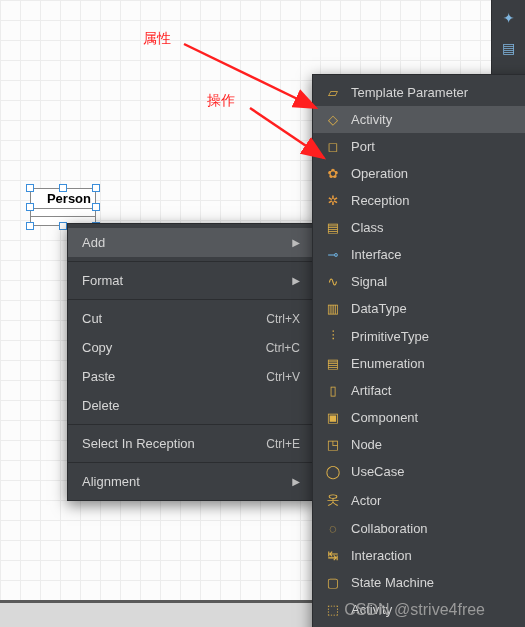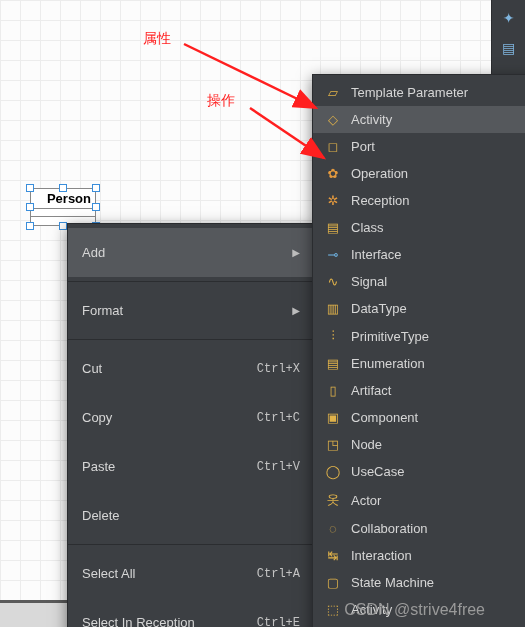--- a/index.html
+++ b/index.html
@@ -52,27 +52,27 @@
 
   
   .menu {
     position:absolute; background:#3c3f43; color:#d6d6d6; font-size:13px;
     box-shadow:0 4px 14px rgba(0,0,0,.5); padding:4px 0; min-width:238px;
     border:1px solid #2a2c2f;
   }
   .menu.main { left:67px; top:223px; width:248px;}
   .menu .item {
     display:flex; align-items:center; justify-content:space-between;
-    padding:17px 14px; white-space:nowrap; cursor:default;
+    padding:7px 14px; white-space:nowrap; cursor:default;
   }
   .menu .item .lbl{display:flex;align-items:center;gap:10px;}
   .menu .item:hover, .menu .item.hover { background:#55585c; }
   .menu .sep { height:1px; background:#2b2d30; margin:4px 0; }
   .menu .arrow { font-size:10px; color:#bdbdbd; }
-  .menu .sc { color:#c4c4c4; font-size:12px;font-family:Liberation Mono, monospace; }
+  .menu .sc { color:#c4c4c4; font-size:12px; }
 
   .submenu {
     left:312px; top:74px; width:180px;
   }
   .submenu .item { padding:6px 12px; }
   .ico { width:16px; text-align:center; font-size:13px; }
 
   
   .c-blue   { color:#6fb4e4; }
   .c-yellow { color:#e0b24a; }
@@ -149,26 +149,20 @@
         <span>Paste</span>
       </span>
       <span class="sc">Ctrl+V</span>
   </div>
   <div class="item">
     <span class="lbl">
         <span>Delete</span>
       </span>
   </div>
   <div class="sep"></div>
-  <div class="item">
-    <span class="lbl">
-        <span>Select All</span>
-      </span>
-      <span class="sc">Ctrl+A</span>
-  </div>
   <div class="item">
     <span class="lbl">
         <span>Select In Reception</span>
       </span>
       <span class="sc">Ctrl+E</span>
   </div>
   <div class="sep"></div>
   <div class="item">
     <span class="lbl">
         <span>Alignment</span>

